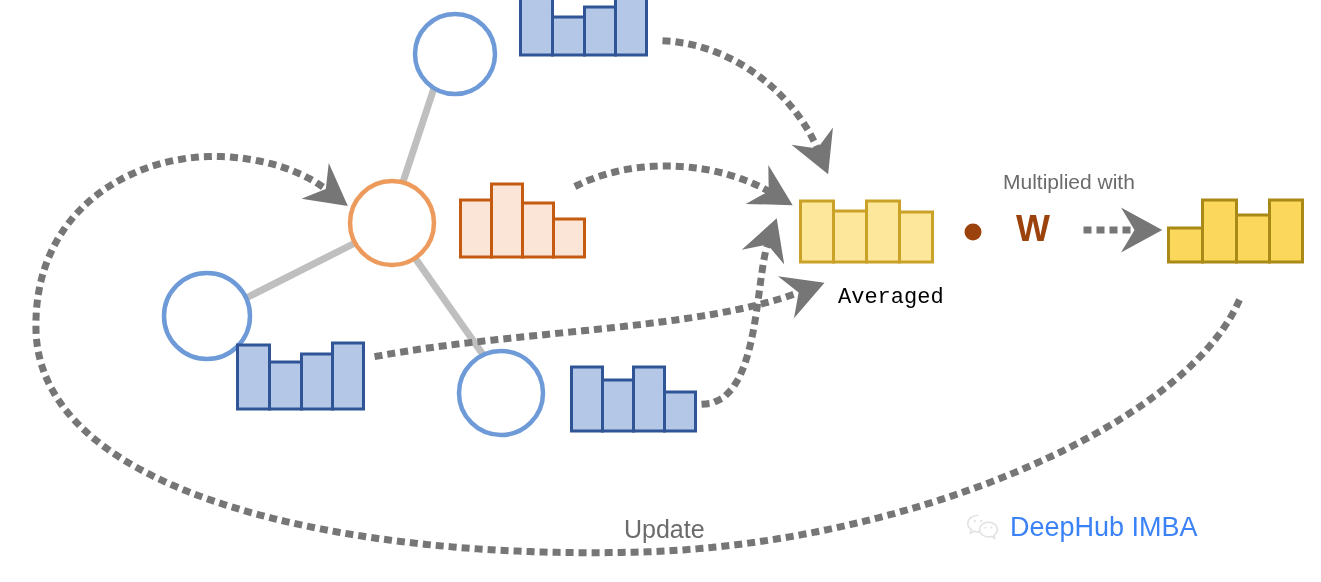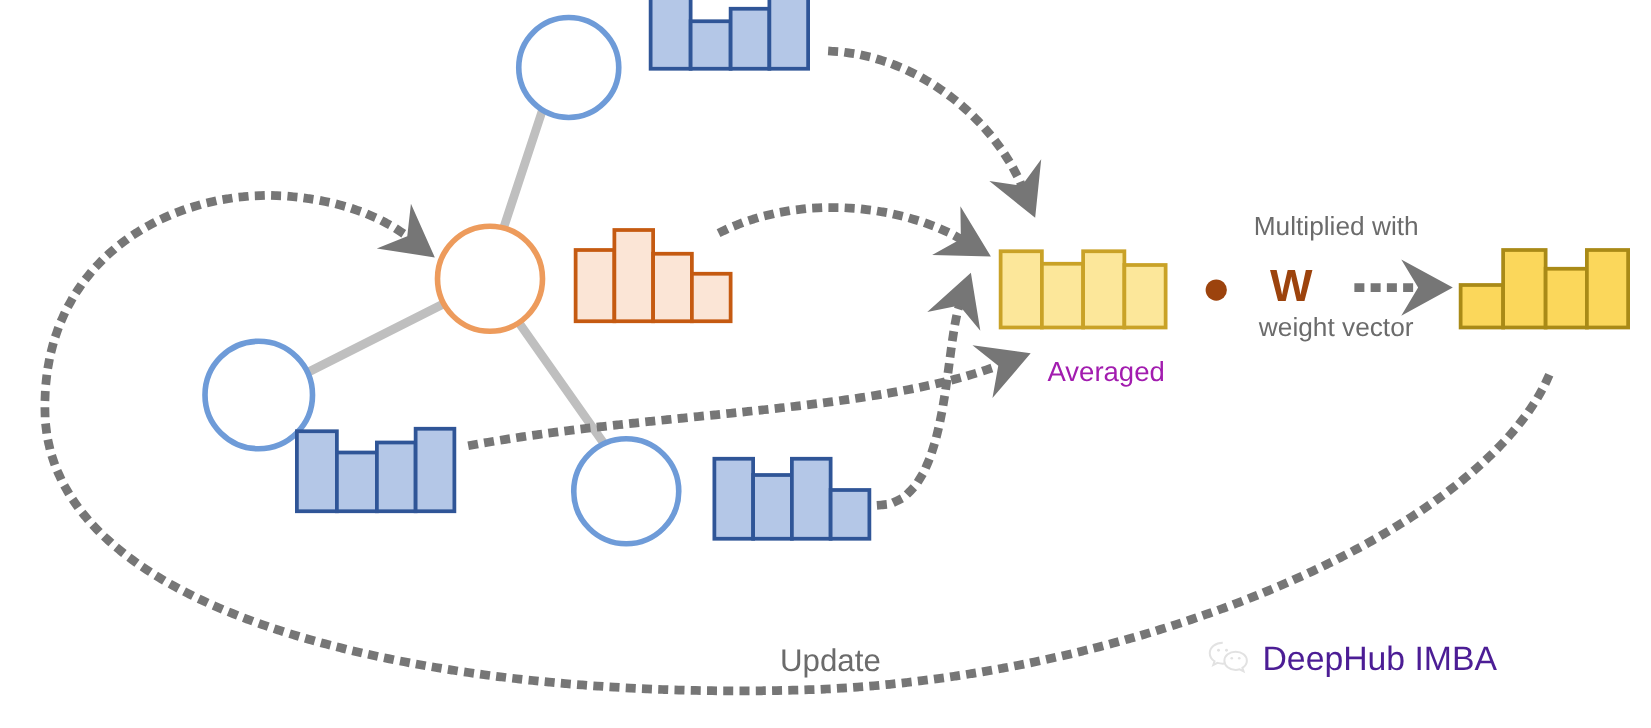--- a/index.html
+++ b/index.html
@@ -34,44 +34,45 @@
     top: 114px;
     font-size: 21px;
     line-height: 27px;
     text-align: center;
     color: #6b6b6b;
   }
   .lbl-averaged {
     left: 838px;
     top: 285px;
     font-size: 22px;
-    color: #a21caf;
+    color: #000000;
+    font-family: Liberation Mono, monospace;
   }
   .lbl-update {
     left: 624px;
     top: 515px;
     font-size: 25px;
     color: #6b6b6b;
   }
   .lbl-w {
     left: 1016px;
     top: 208px;
     font-size: 36px;
     font-weight: bold;
     color: #9c430d;
     letter-spacing: 0px;
   }
   .watermark {
     position: absolute;
     left: 966px;
     top: 512px;
     display: flex;
-    align-items: flex-start;
+    align-items: center;
     gap: 10px;
-    color: #4c1d95;
+    color: #3b82f6;
     font-size: 27px;
     font-family: "Liberation Sans", sans-serif;
     user-select: none;
   }
   .watermark svg { display: block; }
 </style>
 </head>
 <body>
 
 <div id="canvas">
@@ -153,21 +154,20 @@
 
     <g stroke="#767676" stroke-width="7" fill="none" stroke-linecap="square" stroke-dasharray="1 12">
       <path d="M 1087,230 L 1136,230" marker-end="url(#dotArrow)"></path>
     </g>
 
     <circle cx="973" cy="232" r="8.5" fill="#9c430d"></circle>
   </svg>
 
   <div class="lbl lbl-multiplied">
     <div>Multiplied with</div>
-    <div>weight vector</div>
   </div>
 
   <div class="lbl lbl-averaged">Averaged</div>
   <div class="lbl lbl-update">Update</div>
   <div class="lbl lbl-w">W</div>
 
   <div class="watermark">
     <span>
       <svg width="34" height="30" viewBox="0 0 34 30" xmlns="http://www.w3.org/2000/svg">
         <g fill="none" stroke="#e2e2e2" stroke-width="1.6">

